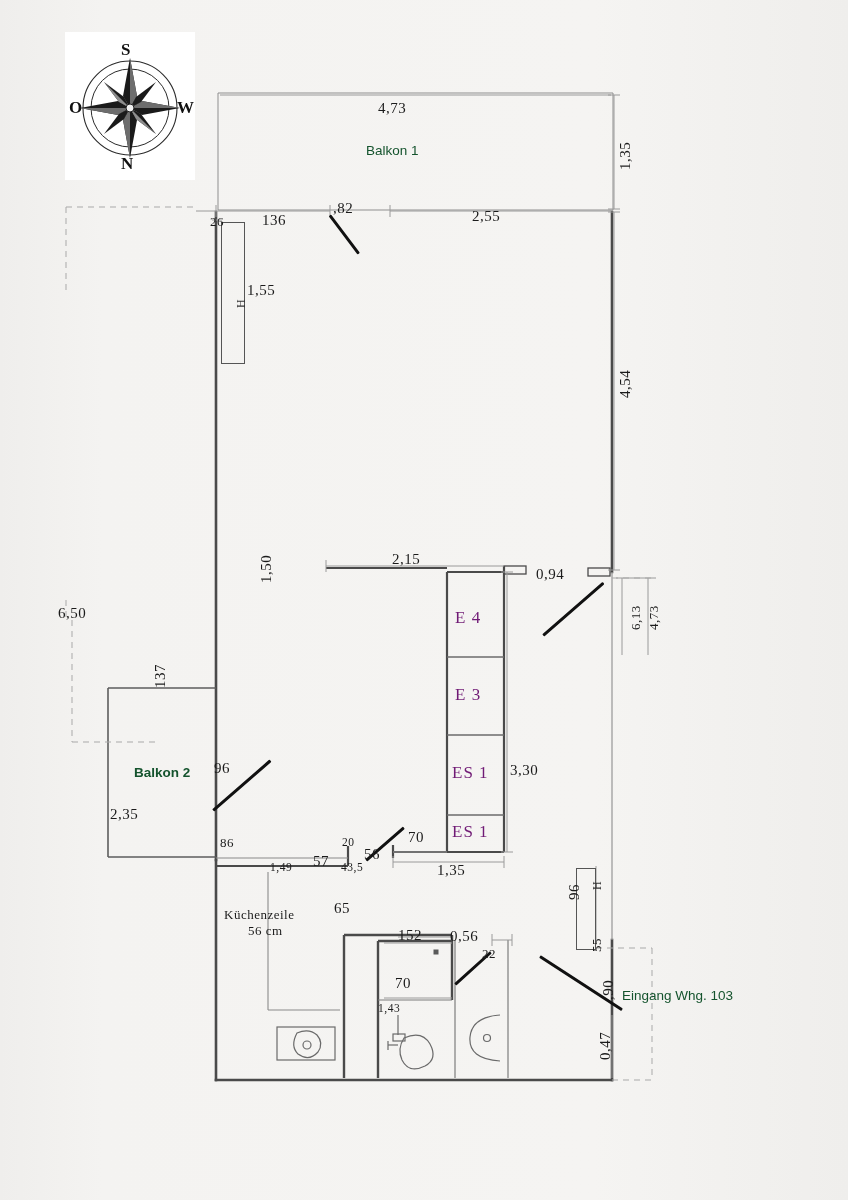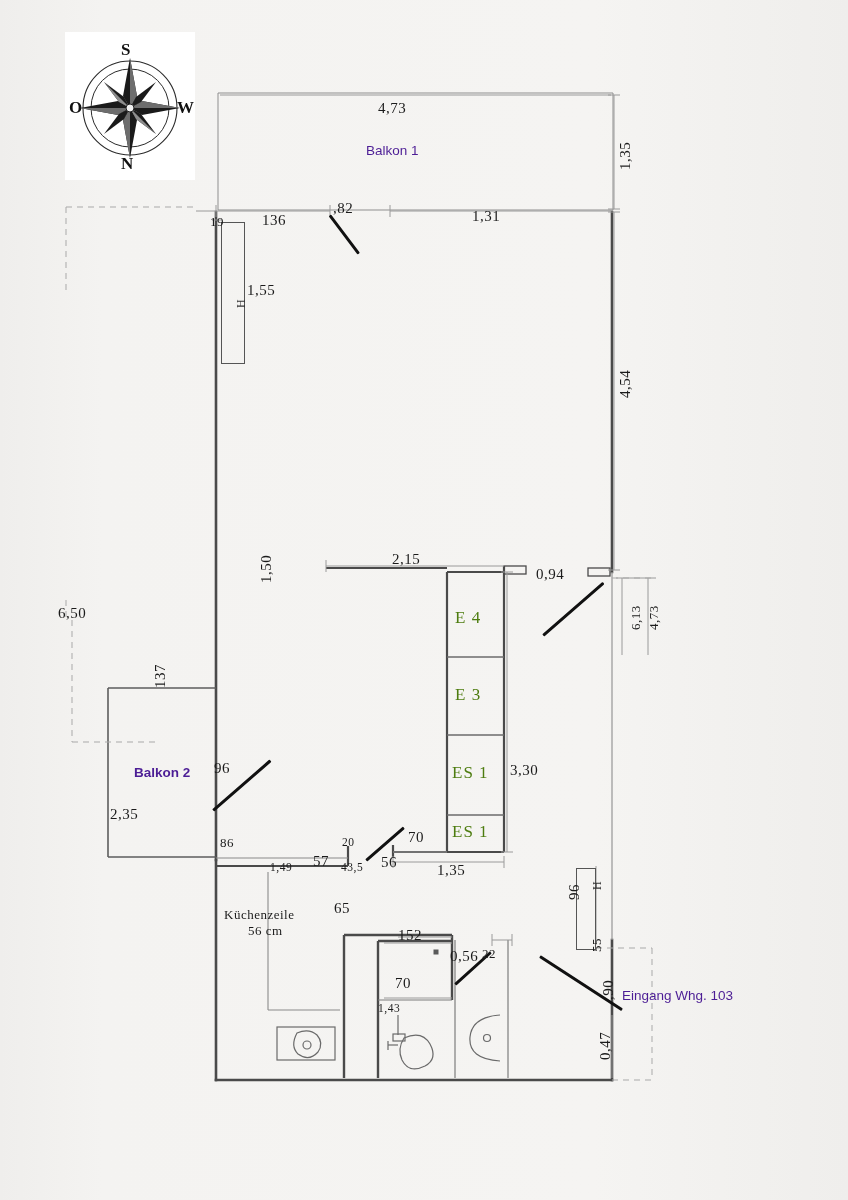--- a/index.html
+++ b/index.html
@@ -27,26 +27,26 @@
   .num{
     position:absolute;font-family:"Liberation Serif",serif;
     font-size:15px;color:#1b1b1b;white-space:nowrap;letter-spacing:.5px;
   }
   .num.sm{font-size:13px;}
   .num.xs{font-size:11.5px;}
   .num.rot90{transform:rotate(-90deg);transform-origin:left top;}
   
   .plabel{
     position:absolute;font-family:"Liberation Sans",sans-serif;
-    font-size:13.5px;color:#4c1d95;white-space:nowrap;
+    font-size:13.5px;color:#14532d;white-space:nowrap;
   }
   
   .roomcode{
     position:absolute;font-family:"Liberation Serif",serif;
-    font-size:17px;color:#4d7c0f;white-space:nowrap;letter-spacing:1px;
+    font-size:17px;color:#701a75;white-space:nowrap;letter-spacing:1px;
   }
   
   .hmark{
     position:absolute;font-family:"Liberation Serif",serif;font-size:12px;color:#333;
     transform:rotate(-90deg);transform-origin:left top;
   }
   
   .leader{position:absolute;background:#111;transform-origin:left center;height:2.6px;border-radius:1px;}
 
   svg.overlay{position:absolute;left:0;top:0;width:848px;height:1200px;pointer-events:none;}
@@ -275,24 +275,24 @@
 
   <span class="roomcode" style="left:455px;top:608px;">E 4</span>
   <span class="roomcode" style="left:455px;top:685px;">E 3</span>
   <span class="roomcode" style="left:452px;top:763px;">ES 1</span>
   <span class="roomcode" style="left:452px;top:822px;">ES 1</span>
 
   <span class="num" style="left:378px;top:100px;">4,73</span>
   <span class="num rot90" style="left:617px;top:170px;">1,35</span>
   <span class="num rot90" style="left:617px;top:398px;">4,54</span>
 
-  <span class="num sm" style="left:210px;top:214px;">19</span>
+  <span class="num sm" style="left:210px;top:214px;">26</span>
   <span class="num" style="left:262px;top:212px;">136</span>
   <span class="num" style="left:333px;top:200px;">,82</span>
-  <span class="num" style="left:472px;top:208px;">1,31</span>
+  <span class="num" style="left:472px;top:208px;">2,55</span>
 
   <span class="num" style="left:247px;top:282px;font-family:Liberation Serif, serif;">1,55</span>
 
   <span class="num" style="left:58px;top:605px;">6,50</span>
 
   <span class="num rot90" style="left:258px;top:583px;">1,50</span>
   <span class="num" style="left:392px;top:551px;">2,15</span>
   <span class="num" style="left:536px;top:566px;">0,94</span>
 
   <span class="num sm rot90" style="left:628px;top:630px;">6,13</span>
@@ -302,29 +302,29 @@
 
   <span class="num rot90" style="left:152px;top:688px;">137</span>
   <span class="num" style="left:110px;top:806px;">2,35</span>
   <span class="num" style="left:214px;top:760px;">96</span>
   <span class="num sm" style="left:220px;top:835px;">86</span>
 
   <span class="num xs" style="left:270px;top:861px;">1,49</span>
   <span class="num" style="left:313px;top:853px;">57</span>
   <span class="num xs" style="left:342px;top:836px;">20</span>
   <span class="num xs" style="left:341px;top:861px;">43,5</span>
-  <span class="num" style="left:381px;top:846px;margin-top:8px;">56</span>
+  <span class="num" style="left:364px;top:846px;">56</span>
   <span class="num" style="left:408px;top:829px;">70</span>
   <span class="num" style="left:437px;top:862px;">1,35</span>
   <span class="num" style="left:334px;top:900px;">65</span>
 
   <span class="num" style="left:398px;top:927px;">152</span>
   <span class="num" style="left:395px;top:975px;">70</span>
   <span class="num xs" style="left:378px;top:1002px;">1,43</span>
-  <span class="num" style="left:450px;top:928px;margin-top:20px;">0,56</span>
+  <span class="num" style="left:450px;top:928px;">0,56</span>
   <span class="num sm" style="left:482px;top:946px;">22</span>
 
   <span class="num rot90" style="left:566px;top:900px;">96</span>
   <span class="num sm rot90" style="left:589px;top:952px;">55</span>
   <span class="num rot90" style="left:600px;top:1000px;">,90</span>
   <span class="num rot90" style="left:597px;top:1060px;">0,47</span>
 
   <span class="num sm" style="left:224px;top:907px;">Küchenzeile</span>
   <span class="num sm" style="left:248px;top:923px;">56 cm</span>
 </div>

